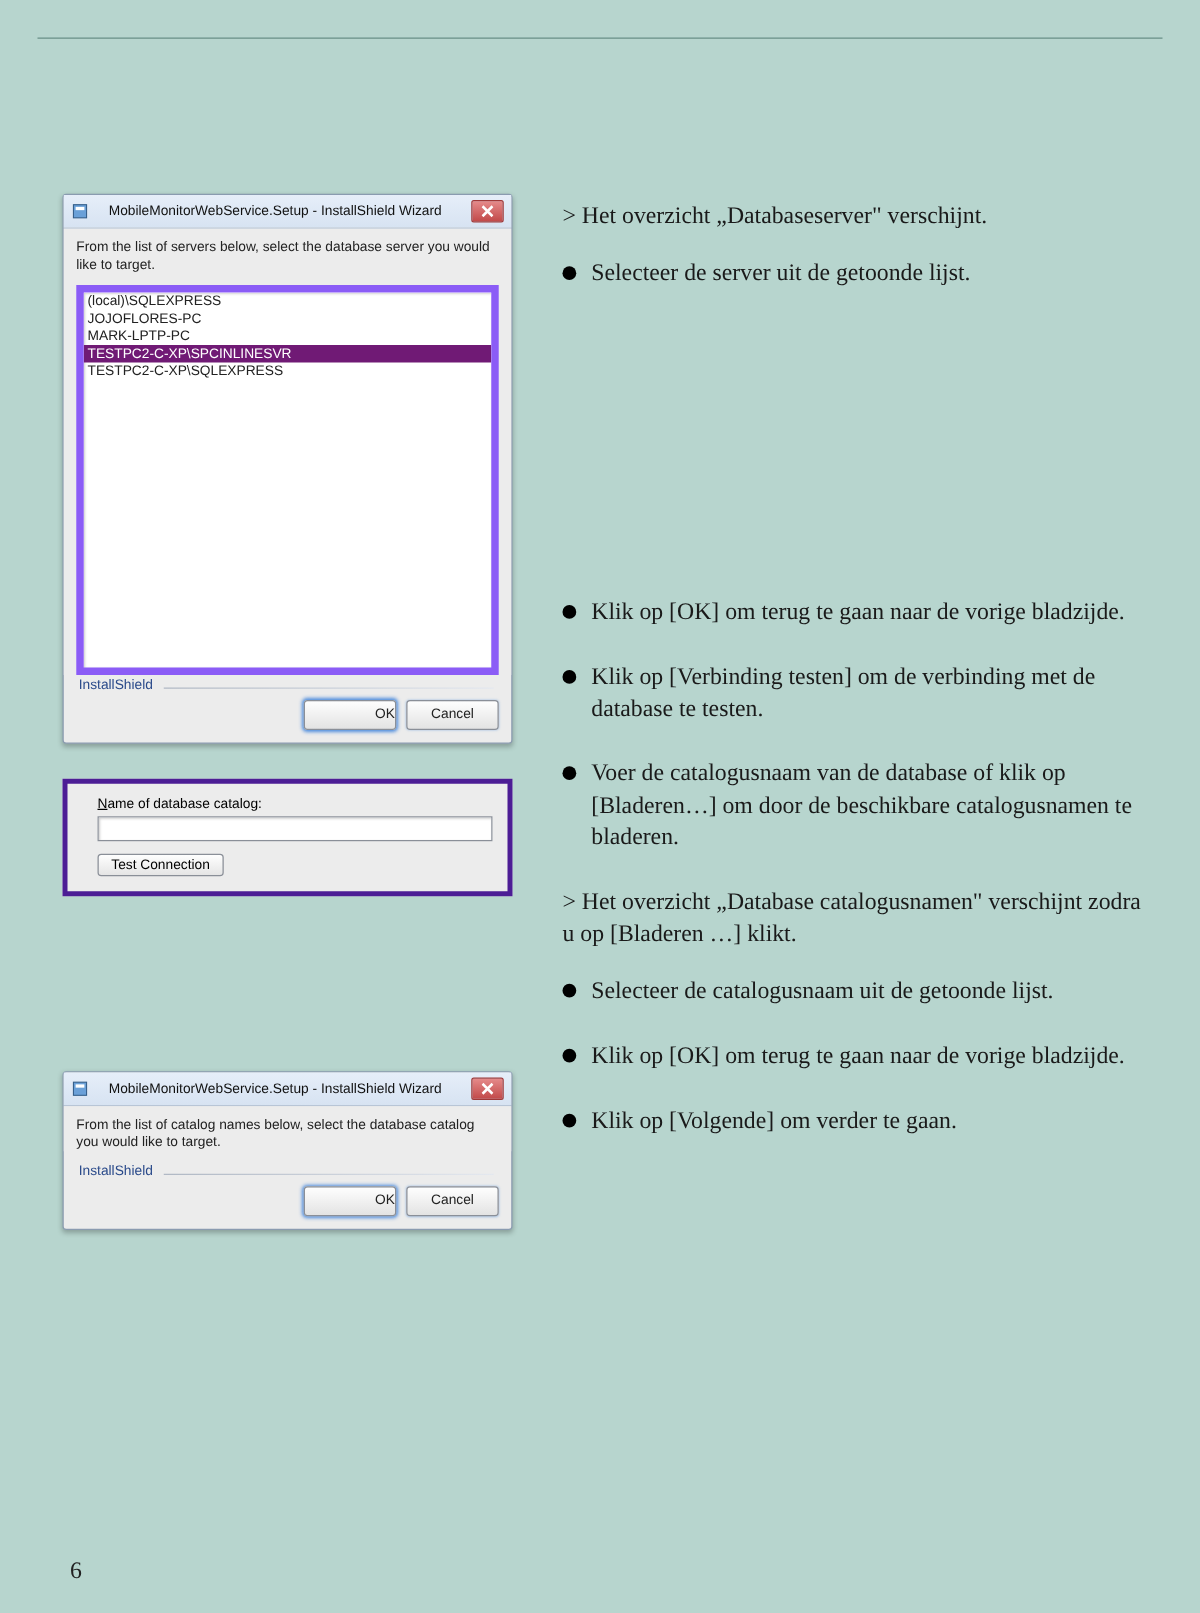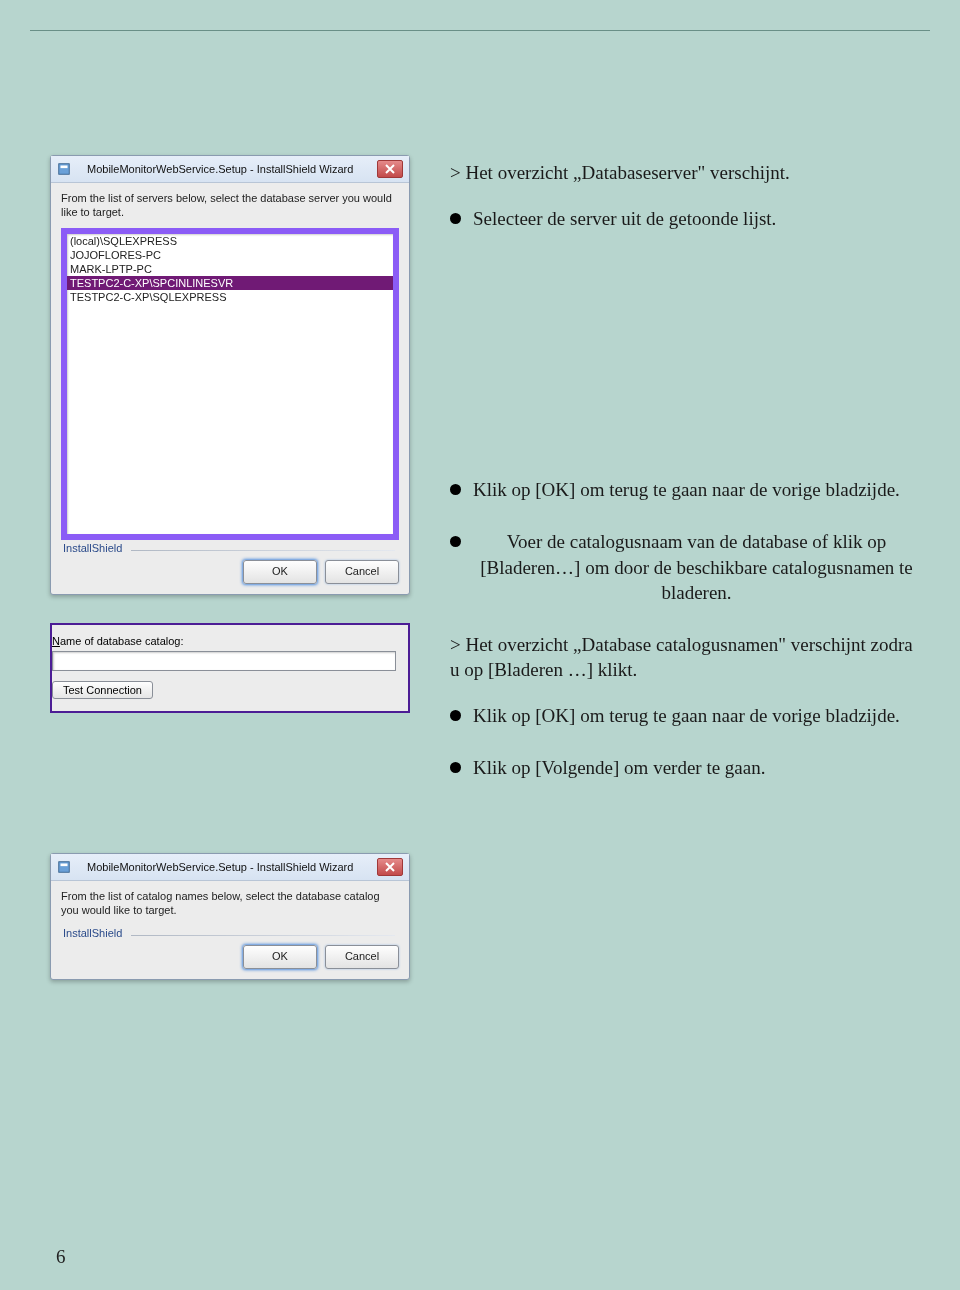--- a/index.html
+++ b/index.html
@@ -132,26 +132,27 @@
     border: 1px solid #8a8f98;
     border-radius: 3px;
     font-size: 11px;
     text-align: center;
     line-height: 20px;
     cursor: pointer;
     box-shadow: 0 0 2px rgba(90,150,220,0.6);
   }
   .win-btn.default {
     box-shadow: 0 0 3px 1px rgba(60,130,220,0.9);
+    text-align: right;
   }
   
   .field-snip {
     background: #ececec;
-    border: 2px solid #4c1d95;
-    padding: 10px 12px 12px 0;
+    border: 4px solid #4c1d95;
+    padding: 10px 12px 12px 24px;
     font-size: 11px;
   }
   .field-snip .lbl {
     font-size: 11px;
     margin-bottom: 4px;
   }
   .field-snip .lbl u { text-decoration: underline; }
   .txt-input {
     width: 100%;
     height: 20px;
@@ -175,21 +176,20 @@
   
   .instr-line, .step {
     font-family: "Times New Roman", serif;
     font-size: 19px;
     line-height: 1.35;
     color: #1a1a1a;
     margin-bottom: 20px;
   }
   .step {
     margin-bottom: 26px;
-    text-align: center;
   }
   .step-bullet {
     display: flex;
     align-items: flex-start;
   }
   .bullet-dot {
     width: 11px;
     height: 11px;
     background: #000;
     border-radius: 50%;
@@ -291,28 +291,36 @@
     <span>Selecteer de server uit de getoonde lijst.</span>
   </div>
 
   <div style="height:220px"></div>
 
   <div class="step step-bullet">
     <span class="bullet-dot"></span>
     <span>Klik op [OK] om terug te gaan naar de vorige bladzijde.</span>
   </div>
 
+  <div class="step step-bullet">
+    <span class="bullet-dot"></span>
+    <span>Klik op [Verbinding testen] om de verbinding met de database te testen.</span>
+  </div>
 
   <div class="step step-bullet">
     <span class="bullet-dot"></span>
     <span>Voer de catalogusnaam van de database of klik op [Bladeren…] om door de beschikbare catalogusnamen te bladeren.</span>
   </div>
 
   <div class="instr-line">&gt; <span>Het overzicht „Database catalogusnamen" verschijnt zodra u op [Bladeren …] klikt.</span></div>
 
+  <div class="step step-bullet">
+    <span class="bullet-dot"></span>
+    <span>Selecteer de catalogusnaam uit de getoonde lijst.</span>
+  </div>
 
   <div class="step step-bullet">
     <span class="bullet-dot"></span>
     <span>Klik op [OK] om terug te gaan naar de vorige bladzijde.</span>
   </div>
 
   <div class="step step-bullet">
     <span class="bullet-dot"></span>
     <span>Klik op [Volgende] om verder te gaan.</span>
   </div>

